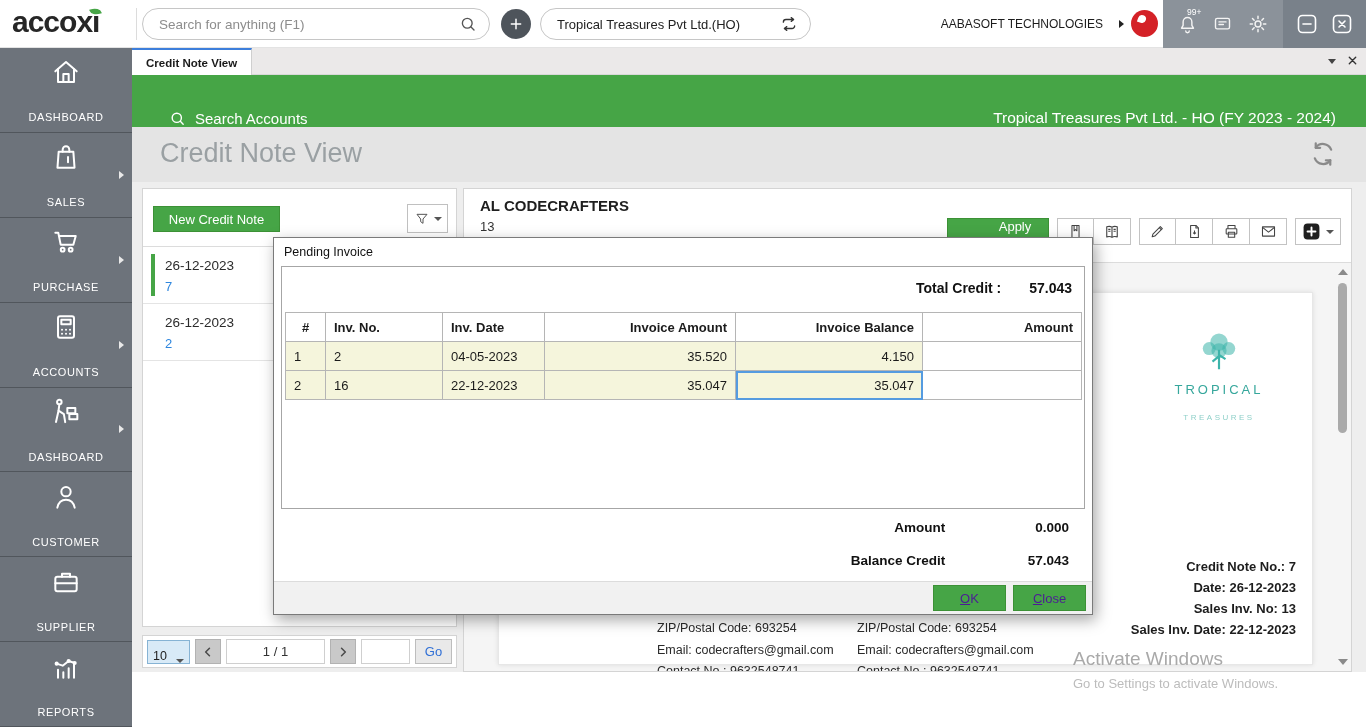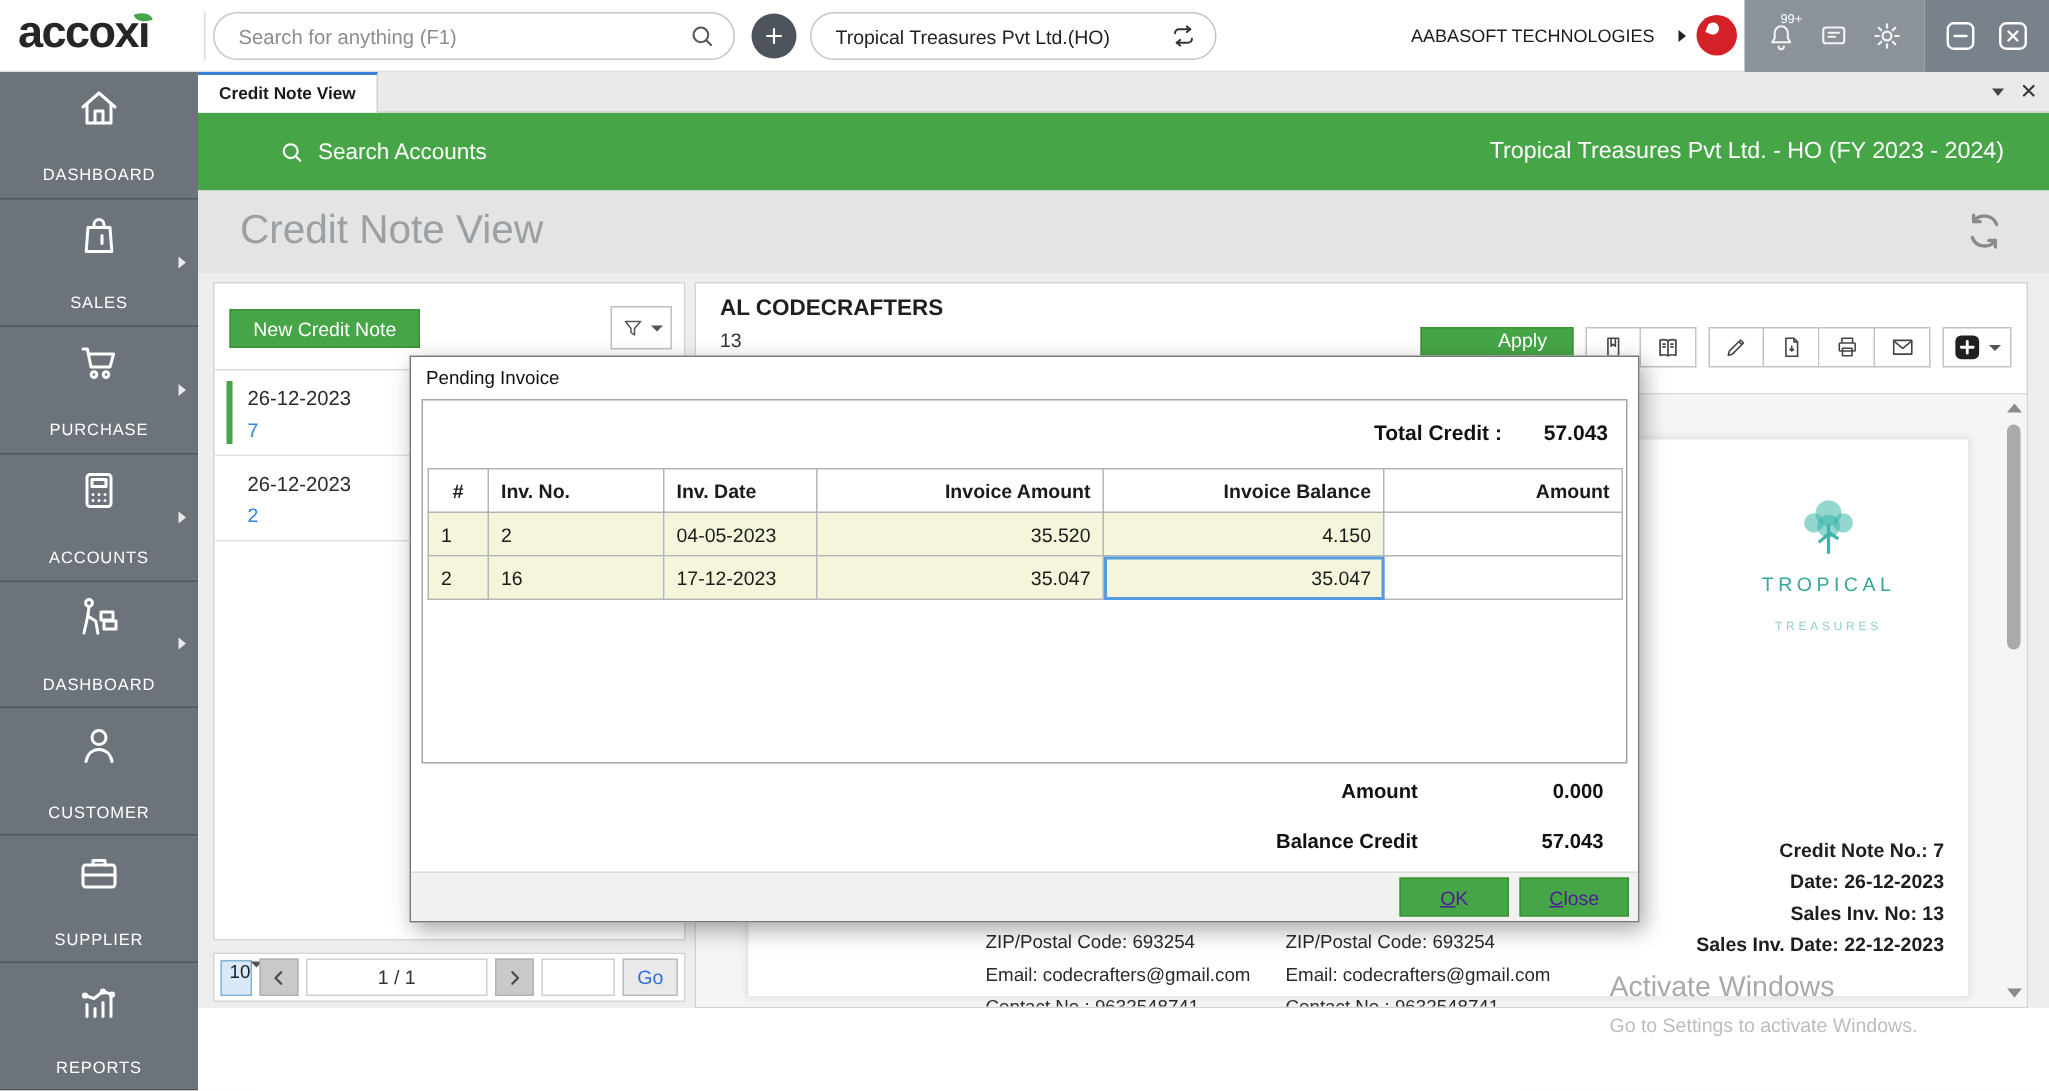--- a/index.html
+++ b/index.html
@@ -58,21 +58,21 @@
     background:var(--sidebar_gray,#6d737b); display:flex; flex-direction:column; z-index:10; }
   .side-item { flex:1; position:relative; display:flex; flex-direction:column; align-items:center;
     justify-content:center; color:#fff; border-bottom:1px solid rgba(0,0,0,.25); cursor:pointer; }
   .side-item span.lbl { margin-top:23px; font-size:11px; letter-spacing:.6px; }
   .side-arrow { position:absolute; right:8px; top:50%; margin-top:-4px; width:0; height:0;
     border-left:5px solid #e9e9e9; border-top:4px solid transparent; border-bottom:4px solid transparent; }
 
   
   .main { position:absolute; left:132px; top:75px; right:0; bottom:0; }
   .green-bar { position:absolute; left:0; right:0; top:0; height:52px; background:var(--green,#46a546);
-    color:#fff; display:flex; align-items:center; justify-content:space-between; padding:0 30px 0 54px; }
+    color:#fff; display:flex; align-items:flex-end; justify-content:space-between; padding:0 30px 0 37px; }
   .green-bar .gleft { display:flex; align-items:center; gap:9px; font-size:15px; cursor:pointer; }
   .green-bar .gright { font-size:15.5px; }
   .page-header { position:absolute; left:0; right:0; top:52px; height:55px; background:#e4e4e4; }
   .page-header .ptitle { position:absolute; left:28px; top:11px; font-size:27px; color:#9aa0a3; }
   .refresh-btn { position:absolute; right:28px; top:12px; background:none; border:none; color:#8a8a8a; cursor:pointer; }
   .content { position:absolute; left:0; right:0; top:107px; bottom:55px; background:#eeeeee; }
 
   
   .left-panel { position:absolute; left:10px; top:6px; width:315px; height:439px;
     background:#fff; border:1px solid #d4d4d4; }
@@ -86,22 +86,22 @@
     border-left:4px solid transparent; border-right:4px solid transparent; }
   .list-item { position:relative; padding:11px 16px 9px 22px; border-bottom:1px solid #e4e4e4; cursor:pointer; }
   .list-item .d { font-size:13.5px; color:#2b2b2b; }
   .list-item .c { font-size:13px; color:var(--link_blue,#2e86de); margin-top:6px; }
   .list-item.active::before { content:''; position:absolute; left:8px; top:7px; bottom:7px; width:4px;
     background:var(--green,#46a546); }
 
   
   .pagination { position:absolute; left:10px; top:453px; width:315px; height:33px; background:#fff;
     border:1px solid #d4d4d4; display:flex; align-items:center; gap:5px; padding:0 4px; }
-  .psize { width:21px; height:24px; background:#d8eaf7; border:1px solid #86b3d4; display:flex;
-    align-items:flex-start; justify-content:space-between; padding:0 5px; font-size:12.5px; cursor:pointer; }
+  .psize { width:43px; height:24px; background:#d8eaf7; border:1px solid #86b3d4; display:flex;
+    align-items:flex-end; justify-content:space-between; padding:0 5px; font-size:12.5px; cursor:pointer; }
   .pnav { width:26px; height:25px; background:#c9c9c9; border:1px solid #b2b2b2; color:#4a4a4a;
     display:flex; align-items:center; justify-content:center; cursor:pointer; }
   .pbox { flex:1; height:25px; border:1px solid #cfcfcf; display:flex; align-items:center;
     justify-content:center; font-size:13px; color:#333; }
   .pgoto { width:49px; height:25px; border:1px solid #cfcfcf; font-size:13px; padding:0 4px;
     font-family:"Liberation Sans",sans-serif; }
   .go-btn { width:37px; height:25px; background:#e9e9e9; border:1px solid #bdbdbd;
     color:#2f6fd6; font-size:13px; cursor:pointer; }
 
   
@@ -531,21 +531,21 @@
           <td>1</td>
           <td>2</td>
           <td>04-05-2023</td>
           <td class="num">35.520</td>
           <td class="num">4.150</td>
           <td class="num amt"></td>
         </tr>
         <tr>
           <td>2</td>
           <td>16</td>
-          <td>17-12-2023</td>
+          <td>22-12-2023</td>
           <td class="num">35.047</td>
           <td class="num focus">35.047</td>
           <td class="num amt"></td>
         </tr>
       </tbody>
     </table>
   </div>
   <div class="m-row r1">
     <span class="lbl">Amount</span>
     <span class="val">0.000</span>

